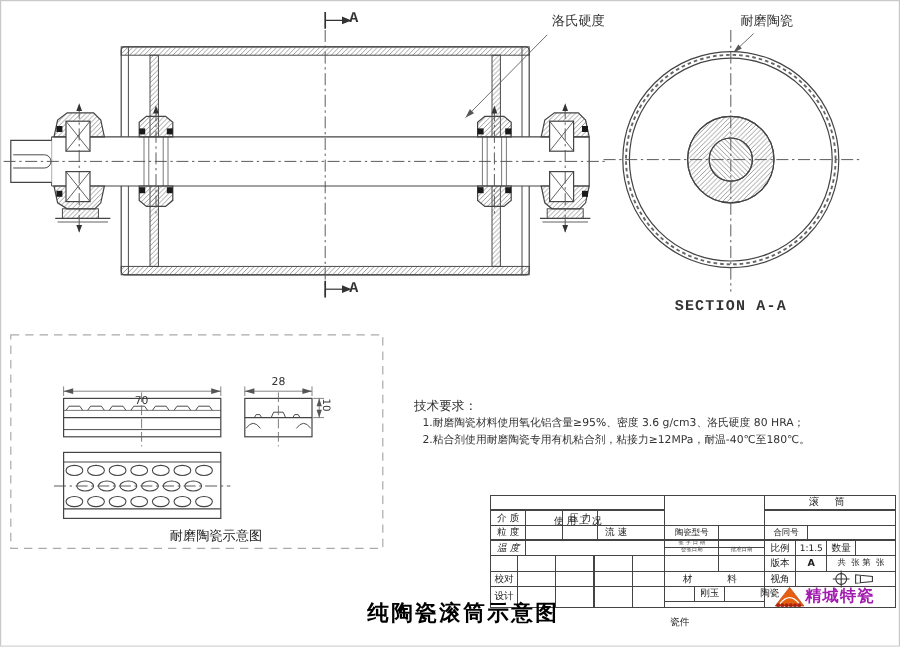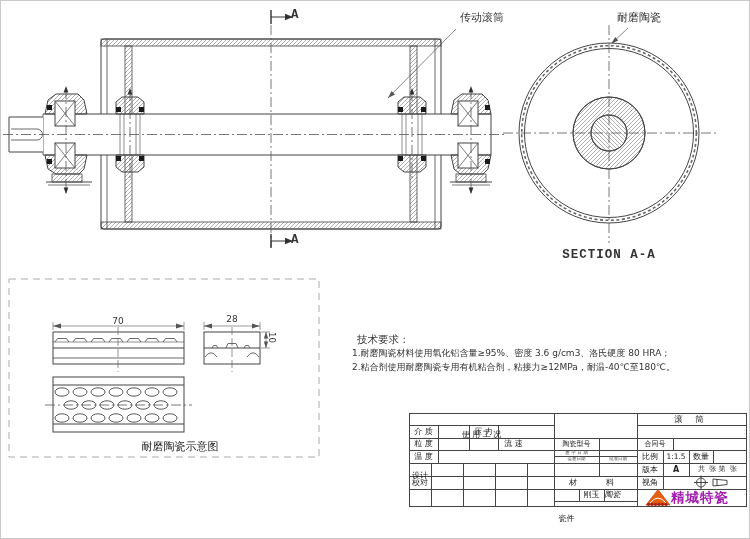--- a/index.html
+++ b/index.html
@@ -255,53 +255,54 @@
     <circle cx="654.5" cy="503.3" r="1.6" fill="#a82315"></circle>
         <circle cx="658" cy="503.3" r="1.6" fill="#a82315"></circle>
     <circle cx="661.5" cy="503.3" r="1.6" fill="#a82315"></circle>
         <circle cx="665" cy="503.3" r="1.6" fill="#a82315"></circle>
   </g>
 </svg>
 
 <div class="lbl mono" style="left:290px;top:8px;font-size:12.5px;">A</div>
 <div class="lbl mono" style="left:290px;top:233px;font-size:12.5px;">A</div>
 
-<div class="lbl" style="left:459px;top:11px;font-size:11px;">传动滚筒</div>
+<div class="lbl" style="left:459px;top:11px;font-size:11px;">洛氏硬度</div>
 <div class="lbl" style="left:616px;top:11px;font-size:11px;">耐磨陶瓷</div>
 
 <div class="lbl mono ctr" style="left:556px;top:248px;width:104px;font-size:12.5px;letter-spacing:1px;">SECTION A-A</div>
 
-<div class="lbl dim ctr" style="left:103px;top:316px;width:28px;">70</div>
+<div class="lbl dim ctr" style="left:103px;top:330px;width:28px;">70</div>
 <div class="lbl dim ctr" style="left:217px;top:314px;width:28px;">28</div>
 <div class="lbl dim vert" style="left:266px;top:331px;font-size:8.5px;">10</div>
 
 <div class="lbl ctr" style="left:136px;top:440px;width:86px;font-size:11px;color:#222;">耐磨陶瓷示意图</div>
 
-<div class="lbl" style="left:356px;top:333px;font-size:10.5px;">技术要求：</div>
+<div class="lbl" style="left:344px;top:333px;font-size:10.5px;">技术要求：</div>
 <div class="lbl" style="left:351px;top:348px;font-size:9px;">1.耐磨陶瓷材料使用氧化铝含量≥95%、密度 3.6 g/cm3、洛氏硬度 80 HRA；</div>
 <div class="lbl" style="left:351px;top:362px;font-size:9px;">2.粘合剂使用耐磨陶瓷专用有机粘合剂，粘接力≥12MPa，耐温-40℃至180℃。</div>
 
+<div class="lbl title ctr" style="left:285px;top:502px;width:200px;">纯陶瓷滚筒示意图</div>
 
 <div class="tc" style="left:408px;top:428px;width:145px;height:12px;">使 用 工 况</div>
 <div class="tc" style="left:408px;top:424px;width:29px;height:13px;">介 质</div>
 <div class="tc" style="left:468px;top:424px;width:29px;height:13px;">压 力</div>
 <div class="tc" style="left:408px;top:437px;width:29px;height:12px;text-align:center;">粒 度</div>
 <div class="tc" style="left:468px;top:437px;width:29px;height:12px;padding-left:30px;">流 速</div>
-<div class="tc" style="left:408px;top:449px;width:29px;height:13px;">温 度</div>
-<div class="tc" style="left:408px;top:468px;width:22px;height:13px;text-align:center;">设计</div>
+<div class="tc" style="left:408px;top:449px;width:29px;height:13px;font-style:italic;">温 度</div>
+<div class="tc" style="left:408px;top:489px;width:22px;height:13px;text-align:center;">设计</div>
 <div class="tc" style="left:408px;top:475px;width:22px;height:13px;">校对</div>
 
 <div class="tc" style="left:553px;top:437px;width:45px;height:12px;font-size:7px;">陶瓷型号</div>
 <div class="tc tiny" style="left:553px;top:449px;width:45px;height:7px;">签 字 日 期</div>
 <div class="tc tiny" style="left:553px;top:455px;width:45px;height:7px;">会签日期</div>
 <div class="tc tiny" style="left:598px;top:455px;width:38px;height:7px;">批准日期</div>
 <div class="tc" style="left:553px;top:475px;width:83px;height:13px;letter-spacing:8px;">材  料</div>
 <div class="tc" style="left:553px;top:512px;width:25px;height:12px;">瓷件</div>
 <div class="tc" style="left:578px;top:488px;width:25px;height:12px;">刚玉</div>
-<div class="tc" style="left:595px;top:488px;width:33px;height:12px;font-style:italic;">陶瓷</div>
+<div class="tc" style="left:624px;top:488px;width:33px;height:12px;">陶瓷</div>
 
 <div class="tc" style="left:636px;top:412px;width:109px;height:12px;font-size:8.5px;letter-spacing:5px;">滚 筒</div>
 <div class="tc" style="left:636px;top:437px;width:36px;height:12px;font-size:7px;">合同号</div>
 <div class="tc" style="left:636px;top:449px;width:26px;height:13px;">比例</div>
 <div class="tc" style="left:662px;top:449px;width:26px;height:13px;font-size:7.5px;">1:1.5</div>
 <div class="tc" style="left:688px;top:449px;width:24px;height:13px;">数量</div>
 <div class="tc" style="left:636px;top:462px;width:26px;height:13px;">版本</div>
 <div class="tc" style="left:662px;top:462px;width:26px;height:13px;font-weight:bold;">A</div>
 <div class="tc" style="left:688px;top:462px;width:57px;height:13px;font-size:7px;">共  张 第  张</div>
 <div class="tc" style="left:636px;top:475px;width:26px;height:13px;">视角</div>

